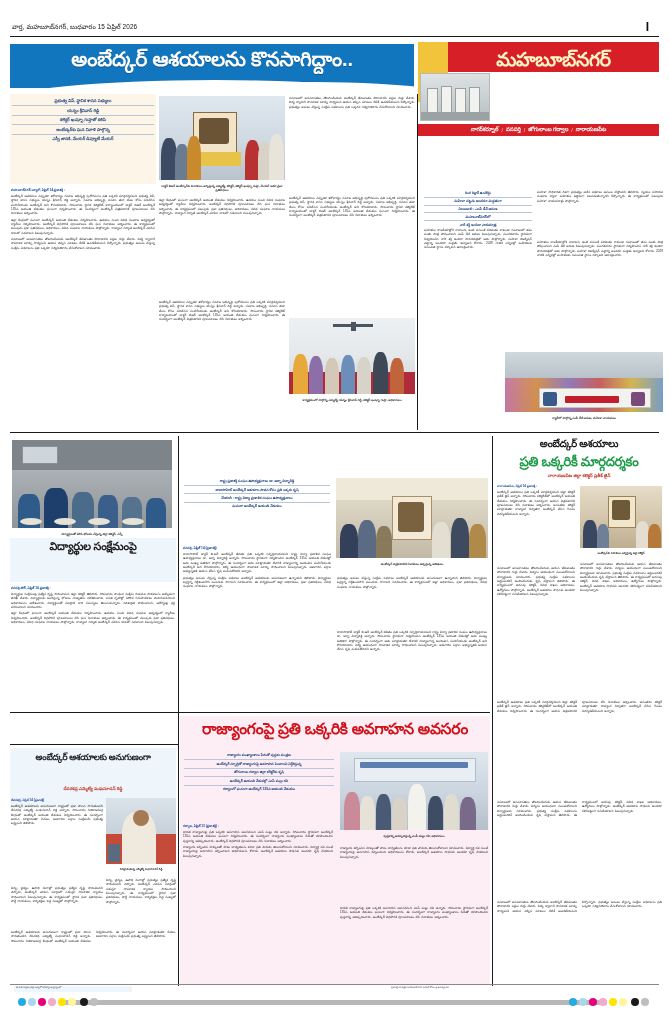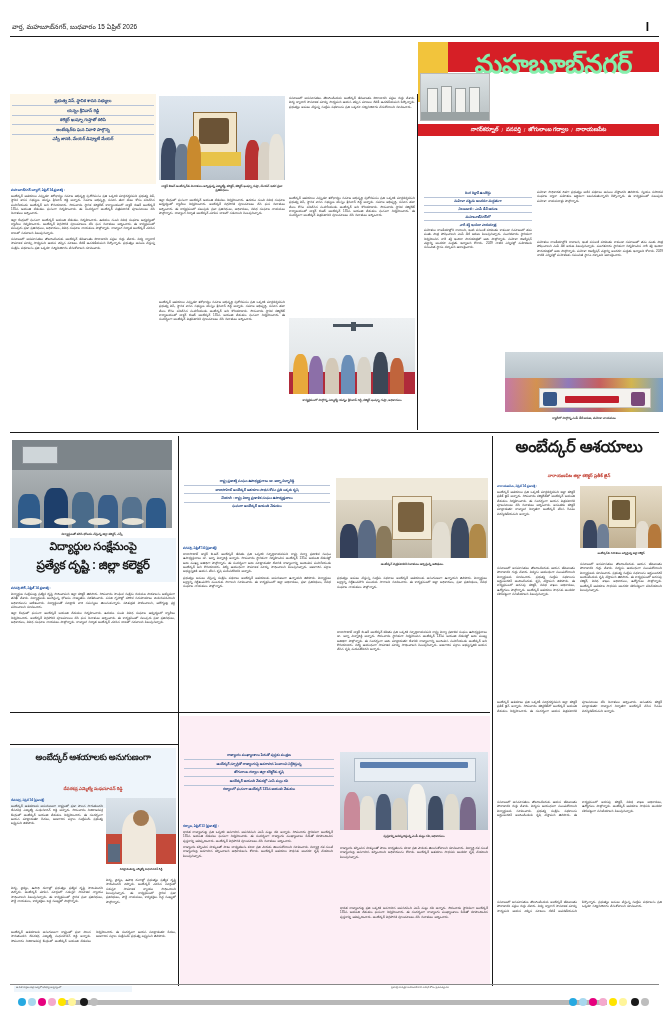--- a/index.html
+++ b/index.html
@@ -50,21 +50,21 @@
     position:absolute;left:140px;bottom:-16px;width:330px;height:22px;background:#fff;
     border-radius:50% 50% 0 0 / 100% 100% 0 0;
   }
 
   
   .masthead{position:absolute;left:418px;top:42px;width:241px;height:104px;}
   .mh-yellow{position:absolute;left:0;top:0;width:30px;height:60px;background:#f2c43c;}
   .mh-red{position:absolute;left:30px;top:0;width:211px;height:30px;background:#d61f26;}
   .mh-red .t{
     position:absolute;left:50%;transform:translateX(-50%);top:7px;white-space:nowrap;
-    color:#86efac;font-size:26px;font-weight:bold;letter-spacing:-.3px;
+    color:#fef9c3;font-size:19px;font-weight:bold;letter-spacing:-.3px;
   }
   .mh-photo{
     position:absolute;left:2px;top:31px;width:68px;height:46px;
     background:linear-gradient(175deg,#dfe4e6 0%,#cfd6d8 40%,#b9c0c2 100%);
     border:1px solid #b9b9b9;overflow:hidden;
   }
   .mh-photo .pillar{position:absolute;bottom:4px;width:9px;background:#f2f2ef;border:0.6px solid #9aa0a0;}
   .mh-logo{
     position:absolute;left:72px;top:26px;width:168px;height:55px;
   }
@@ -114,20 +114,25 @@
 </head>
 <body>
 
 <div class="page">
 
   <div class="topbar">
     <div class="dline tel">వార్త, మహబూబ్‌నగర్, బుధవారం 15 ఏప్రిల్ 2026</div>
     <div class="edmark">I</div>
   </div>
 
+  <div class="lead-banner">
+    <div class="txt tel">అంబేద్కర్ ఆశయాలను కొనసాగిద్దాం..</div>
+    <div class="wave"></div>
+    <div class="wave2"></div>
+  </div>
 
   <div class="masthead">
     <div class="mh-yellow"></div>
     <div class="mh-red">
       <div class="t tel">మహబూబ్‌నగర్</div>
     </div>
     <div class="mh-photo">
       <div class="pillar" style="left:6px;height:26px;"></div>
       <div class="pillar" style="left:20px;height:28px;"></div>
       <div class="pillar" style="left:34px;height:26px;"></div>
@@ -236,21 +241,20 @@
     <div class="ph-people" style="left:134px;width:20px;height:30px;background:#2f5b8a;border-radius:35% 35% 0 0;"></div>
     <div style="position:absolute;left:8px;bottom:3px;width:22px;height:7px;background:#e6e2d6;border-radius:50%;"></div>
     <div style="position:absolute;left:42px;bottom:3px;width:22px;height:7px;background:#e6e2d6;border-radius:50%;"></div>
     <div style="position:absolute;left:76px;bottom:3px;width:22px;height:7px;background:#e6e2d6;border-radius:50%;"></div>
     <div style="position:absolute;left:110px;bottom:3px;width:22px;height:7px;background:#e6e2d6;border-radius:50%;"></div>
   </div>
   <div class="cap tel" style="position:absolute;left:12px;top:530px;width:160px;">విద్యార్థులతో కలిసి భోజనం చేస్తున్న జిల్లా కలెక్టర్, ఎస్పీ</div>
 
   <div class="panel-tint" style="left:10px;top:538px;width:166px;height:44px;"></div>
   <div class="tel hl-dark" style="position:absolute;left:10px;top:540px;width:166px;text-align:center;font-size:11px;">విద్యార్థుల సంక్షేమంపై</div>
-  <div class="tel hl-dark" style="position:absolute;left:10px;top:558px;width:166px;text-align:center;font-size:12px;">ప్రత్యేక దృష్టి : జిల్లా కలెక్టర్</div>
 
   <div style="position:absolute;left:11px;top:586px;width:164px;">
     <div class="dateline tel">వనపర్తి టౌన్, ఏప్రిల్ 14 ప్రజాశక్తి :</div>
     <div class="body-text tel" style="margin-top:1.5px;">విద్యార్థుల సంక్షేమంపై ప్రత్యేక దృష్టి సారించామని జిల్లా కలెక్టర్ తెలిపారు. సోమవారం సాంఘిక సంక్షేమ గురుకుల పాఠశాలను ఆకస్మికంగా తనిఖీ చేశారు. విద్యార్థులకు అందిస్తున్న భోజనం నాణ్యతను పరిశీలించారు. వసతి గృహాల్లో మౌలిక సదుపాయాలు మెరుగుపరచాలని అధికారులను ఆదేశించారు. విద్యార్థులతో మాట్లాడి వారి సమస్యలు తెలుసుకున్నారు. పరిశుభ్రత పాటించాలని, ఆరోగ్యంపై శ్రద్ధ వహించాలని సూచించారు.</div>
     <div class="body-text tel" style="margin-top:2px;">జిల్లా కేంద్రంలో ఘనంగా అంబేద్కర్ జయంతి వేడుకలు నిర్వహించారు. ఉదయం నుంచి వివిధ సంఘాల ఆధ్వర్యంలో ర్యాలీలు నిర్వహించారు. అంబేద్కర్ విగ్రహానికి పూలమాలలు వేసి ఘన నివాళులు అర్పించారు. ఈ కార్యక్రమంలో పలువురు ప్రజా ప్రతినిధులు, అధికారులు, వివిధ సంఘాల నాయకులు పాల్గొన్నారు. రాజ్యాంగ నిర్మాత అంబేద్కర్ చూపిన బాటలో నడవాలని పిలుపునిచ్చారు.</div>
   </div>
 
 
   <div class="bullets tel" style="position:absolute;left:184px;top:478px;width:146px;font-size:3.4px;line-height:6.4px;">
     <div>రాష్ట్ర ప్రజాశక్తి సంఘం ఉపాధ్యక్షురాలు డా. జర్నా చిన్నారెడ్డి</div>
@@ -273,21 +277,22 @@
   <div class="cap tel" style="position:absolute;left:336px;top:560px;width:152px;">అంబేద్కర్ చిత్రపటానికి నివాళులు అర్పిస్తున్న అతిథులు</div>
 
   <div style="position:absolute;left:183px;top:546px;width:148px;">
     <div class="dateline tel">వనపర్తి, ఏప్రిల్ 14 (ప్రజాశక్తి)</div>
     <div class="body-text tel" style="margin-top:1.5px;">బాబాసాహెబ్ డాక్టర్ బి.ఆర్ అంబేద్కర్ జీవితం ప్రతి ఒక్కరికి స్ఫూర్తిదాయకమని రాష్ట్ర విద్యా ప్రణాళిక సంఘం ఉపాధ్యక్షురాలు డా. జర్నా చిన్నారెడ్డి అన్నారు. సోమవారం స్థానికంగా నిర్వహించిన అంబేద్కర్ 135వ జయంతి వేడుకల్లో ఆమె ముఖ్య అతిథిగా పాల్గొన్నారు. ఈ సందర్భంగా ఆమె మాట్లాడుతూ దేశానికి రాజ్యాంగాన్ని అందించిన మహనీయుడు అంబేద్కర్ అని కొనియాడారు. విద్యే ఆయుధంగా సామాజిక మార్పు సాధించాలని పిలుపునిచ్చారు. అణగారిన వర్గాల అభ్యున్నతికి ఆయన చేసిన కృషి మరువలేనిదని అన్నారు.</div>
     <div class="body-text tel" style="margin-top:2px;">ప్రభుత్వం అమలు చేస్తున్న సంక్షేమ పథకాలు అంబేద్కర్ ఆశయాలకు అనుగుణంగా ఉన్నాయని తెలిపారు. విద్యార్థులు లక్ష్యాన్ని నిర్దేశించుకొని ముందుకు సాగాలని సూచించారు. ఈ కార్యక్రమంలో జిల్లా అధికారులు, ప్రజా ప్రతినిధులు, వివిధ సంఘాల నాయకులు పాల్గొన్నారు.</div>
   </div>
   <div class="body-text tel" style="position:absolute;left:337px;top:576px;width:150px;">ప్రభుత్వం అమలు చేస్తున్న సంక్షేమ పథకాలు అంబేద్కర్ ఆశయాలకు అనుగుణంగా ఉన్నాయని తెలిపారు. విద్యార్థులు లక్ష్యాన్ని నిర్దేశించుకొని ముందుకు సాగాలని సూచించారు. ఈ కార్యక్రమంలో జిల్లా అధికారులు, ప్రజా ప్రతినిధులు, వివిధ సంఘాల నాయకులు పాల్గొన్నారు.</div>
   <div class="body-text tel" style="position:absolute;left:337px;top:630px;width:150px;">బాబాసాహెబ్ డాక్టర్ బి.ఆర్ అంబేద్కర్ జీవితం ప్రతి ఒక్కరికి స్ఫూర్తిదాయకమని రాష్ట్ర విద్యా ప్రణాళిక సంఘం ఉపాధ్యక్షురాలు డా. జర్నా చిన్నారెడ్డి అన్నారు. సోమవారం స్థానికంగా నిర్వహించిన అంబేద్కర్ 135వ జయంతి వేడుకల్లో ఆమె ముఖ్య అతిథిగా పాల్గొన్నారు. ఈ సందర్భంగా ఆమె మాట్లాడుతూ దేశానికి రాజ్యాంగాన్ని అందించిన మహనీయుడు అంబేద్కర్ అని కొనియాడారు. విద్యే ఆయుధంగా సామాజిక మార్పు సాధించాలని పిలుపునిచ్చారు. అణగారిన వర్గాల అభ్యున్నతికి ఆయన చేసిన కృషి మరువలేనిదని అన్నారు.</div>
 
-  <div class="tel hl-dark" style="position:absolute;left:496px;top:438px;width:166px;text-align:center;font-size:16px;">అంబేద్కర్ ఆశయాలు</div>
+  <div class="tel hl-dark" style="position:absolute;left:496px;top:438px;width:166px;text-align:center;font-size:10px;">అంబేద్కర్ ఆశయాలు</div>
+  <div class="tel hl-green" style="position:absolute;left:496px;top:454px;width:166px;text-align:center;font-size:13px;">ప్రతి ఒక్కరికీ మార్గదర్శకం</div>
   <div class="tel" style="position:absolute;left:496px;top:473px;width:166px;text-align:center;font-size:4.4px;font-weight:bold;color:#c0392b;">నారాయణపేట జిల్లా కలెక్టర్ ప్రతీక్ జైన్</div>
 
   <div style="position:absolute;left:497px;top:484px;width:78px;">
     <div class="dateline tel" style="font-size:3px;">నారాయణపేట, ఏప్రిల్ 14 ప్రజాశక్తి :</div>
     <div class="body-text tel" style="margin-top:1.5px;">అంబేద్కర్ ఆశయాలు ప్రతి ఒక్కరికీ మార్గదర్శకమని జిల్లా కలెక్టర్ ప్రతీక్ జైన్ అన్నారు. సోమవారం కలెక్టరేట్‌లో అంబేద్కర్ జయంతి వేడుకలు నిర్వహించారు. ఈ సందర్భంగా ఆయన చిత్రపటానికి పూలమాలలు వేసి నివాళులు అర్పించారు. అనంతరం కలెక్టర్ మాట్లాడుతూ రాజ్యాంగ నిర్మాతగా అంబేద్కర్ చేసిన సేవలు చిరస్మరణీయమని అన్నారు.</div>
   </div>
 
   <div class="photo" style="left:580px;top:486px;width:82px;height:62px;background:linear-gradient(180deg,#e6dcc8 0%,#d4c7ad 50%,#bfae90 100%);">
     <div style="position:absolute;left:28px;top:10px;width:26px;height:30px;background:#f0e6cc;border:.8px solid #9a8256;"></div>
     <div style="position:absolute;left:32px;top:14px;width:18px;height:20px;background:#6e5a38;border-radius:2px;"></div>
@@ -299,20 +304,21 @@
   <div class="cap tel" style="position:absolute;left:580px;top:550px;width:82px;font-size:2.7px;">అంబేద్కర్‌కు నివాళులు అర్పిస్తున్న జిల్లా కలెక్టర్</div>
 
   <div class="body-text tel" style="position:absolute;left:580px;top:562px;width:82px;">సమాజంలో అసమానతలు తొలగించేందుకు ఆయన జీవితాంతం పోరాడారని గుర్తు చేశారు. విద్యను ఆయుధంగా మలచుకోవాలని విద్యార్థులకు సూచించారు. ప్రభుత్వ సంక్షేమ పథకాలను అర్హులందరికీ అందించేందుకు కృషి చేస్తామని తెలిపారు. ఈ కార్యక్రమంలో అదనపు కలెక్టర్, వివిధ శాఖల అధికారులు, ఉద్యోగులు పాల్గొన్నారు. అంబేద్కర్ ఆశయాల సాధనకు అందరూ కలిసికట్టుగా పనిచేయాలని పిలుపునిచ్చారు.</div>
   <div class="body-text tel" style="position:absolute;left:497px;top:566px;width:78px;">సమాజంలో అసమానతలు తొలగించేందుకు ఆయన జీవితాంతం పోరాడారని గుర్తు చేశారు. విద్యను ఆయుధంగా మలచుకోవాలని విద్యార్థులకు సూచించారు. ప్రభుత్వ సంక్షేమ పథకాలను అర్హులందరికీ అందించేందుకు కృషి చేస్తామని తెలిపారు. ఈ కార్యక్రమంలో అదనపు కలెక్టర్, వివిధ శాఖల అధికారులు, ఉద్యోగులు పాల్గొన్నారు. అంబేద్కర్ ఆశయాల సాధనకు అందరూ కలిసికట్టుగా పనిచేయాలని పిలుపునిచ్చారు.</div>
 
   <div class="body-text tel" style="position:absolute;left:497px;top:700px;width:165px;column-count:2;column-gap:5px;">అంబేద్కర్ ఆశయాలు ప్రతి ఒక్కరికీ మార్గదర్శకమని జిల్లా కలెక్టర్ ప్రతీక్ జైన్ అన్నారు. సోమవారం కలెక్టరేట్‌లో అంబేద్కర్ జయంతి వేడుకలు నిర్వహించారు. ఈ సందర్భంగా ఆయన చిత్రపటానికి పూలమాలలు వేసి నివాళులు అర్పించారు. అనంతరం కలెక్టర్ మాట్లాడుతూ రాజ్యాంగ నిర్మాతగా అంబేద్కర్ చేసిన సేవలు చిరస్మరణీయమని అన్నారు.</div>
   <div class="body-text tel" style="position:absolute;left:497px;top:800px;width:165px;column-count:2;column-gap:5px;">సమాజంలో అసమానతలు తొలగించేందుకు ఆయన జీవితాంతం పోరాడారని గుర్తు చేశారు. విద్యను ఆయుధంగా మలచుకోవాలని విద్యార్థులకు సూచించారు. ప్రభుత్వ సంక్షేమ పథకాలను అర్హులందరికీ అందించేందుకు కృషి చేస్తామని తెలిపారు. ఈ కార్యక్రమంలో అదనపు కలెక్టర్, వివిధ శాఖల అధికారులు, ఉద్యోగులు పాల్గొన్నారు. అంబేద్కర్ ఆశయాల సాధనకు అందరూ కలిసికట్టుగా పనిచేయాలని పిలుపునిచ్చారు.</div>
   <div class="body-text tel" style="position:absolute;left:497px;top:900px;width:165px;column-count:2;column-gap:5px;">సమాజంలో అసమానతలు తొలగించేందుకు అంబేద్కర్ జీవితాంతం పోరాడారని వక్తలు గుర్తు చేశారు. విద్య ద్వారానే సామాజిక మార్పు సాధ్యమని ఆయన చెప్పిన మాటలు నేటికీ ఆచరణీయమని పేర్కొన్నారు. ప్రభుత్వం అమలు చేస్తున్న సంక్షేమ పథకాలను ప్రతి ఒక్కరూ సద్వినియోగం చేసుకోవాలని సూచించారు.</div>
 
   <div class="panel-pink" style="left:180px;top:716px;width:310px;height:268px;"></div>
+  <div class="tel hl-red" style="position:absolute;left:182px;top:720px;width:306px;text-align:center;font-size:15.5px;">రాజ్యాంగంపై ప్రతి ఒక్కరికి అవగాహన అవసరం</div>
 
   <div class="bullets tel" style="position:absolute;left:184px;top:752px;width:150px;font-size:3.4px;line-height:6.6px;">
     <div>రాజ్యాంగం ముఖ్యాంశాలు పేరుతో పుస్తకం ముద్రణ</div>
     <div>అంబేద్కర్ స్ఫూర్తితో రాజ్యాంగంపై అవగాహన పెంచాలని నిర్దేశిస్తున్న</div>
     <div>జోగులాంబ గద్వాల జిల్లా కలెక్టర్‌కు కృషి</div>
     <div>అంబేద్కర్ జయంతి వేడుకల్లో ఎంపీ మల్లు రవి</div>
     <div>గద్వాలలో ఘనంగా అంబేద్కర్ 135వ జయంతి వేడుకలు</div>
   </div>
 
   <div class="photo" style="left:340px;top:752px;width:148px;height:78px;background:linear-gradient(180deg,#dfe6ee 0%,#ccd6e0 50%,#b4bfca 100%);">

